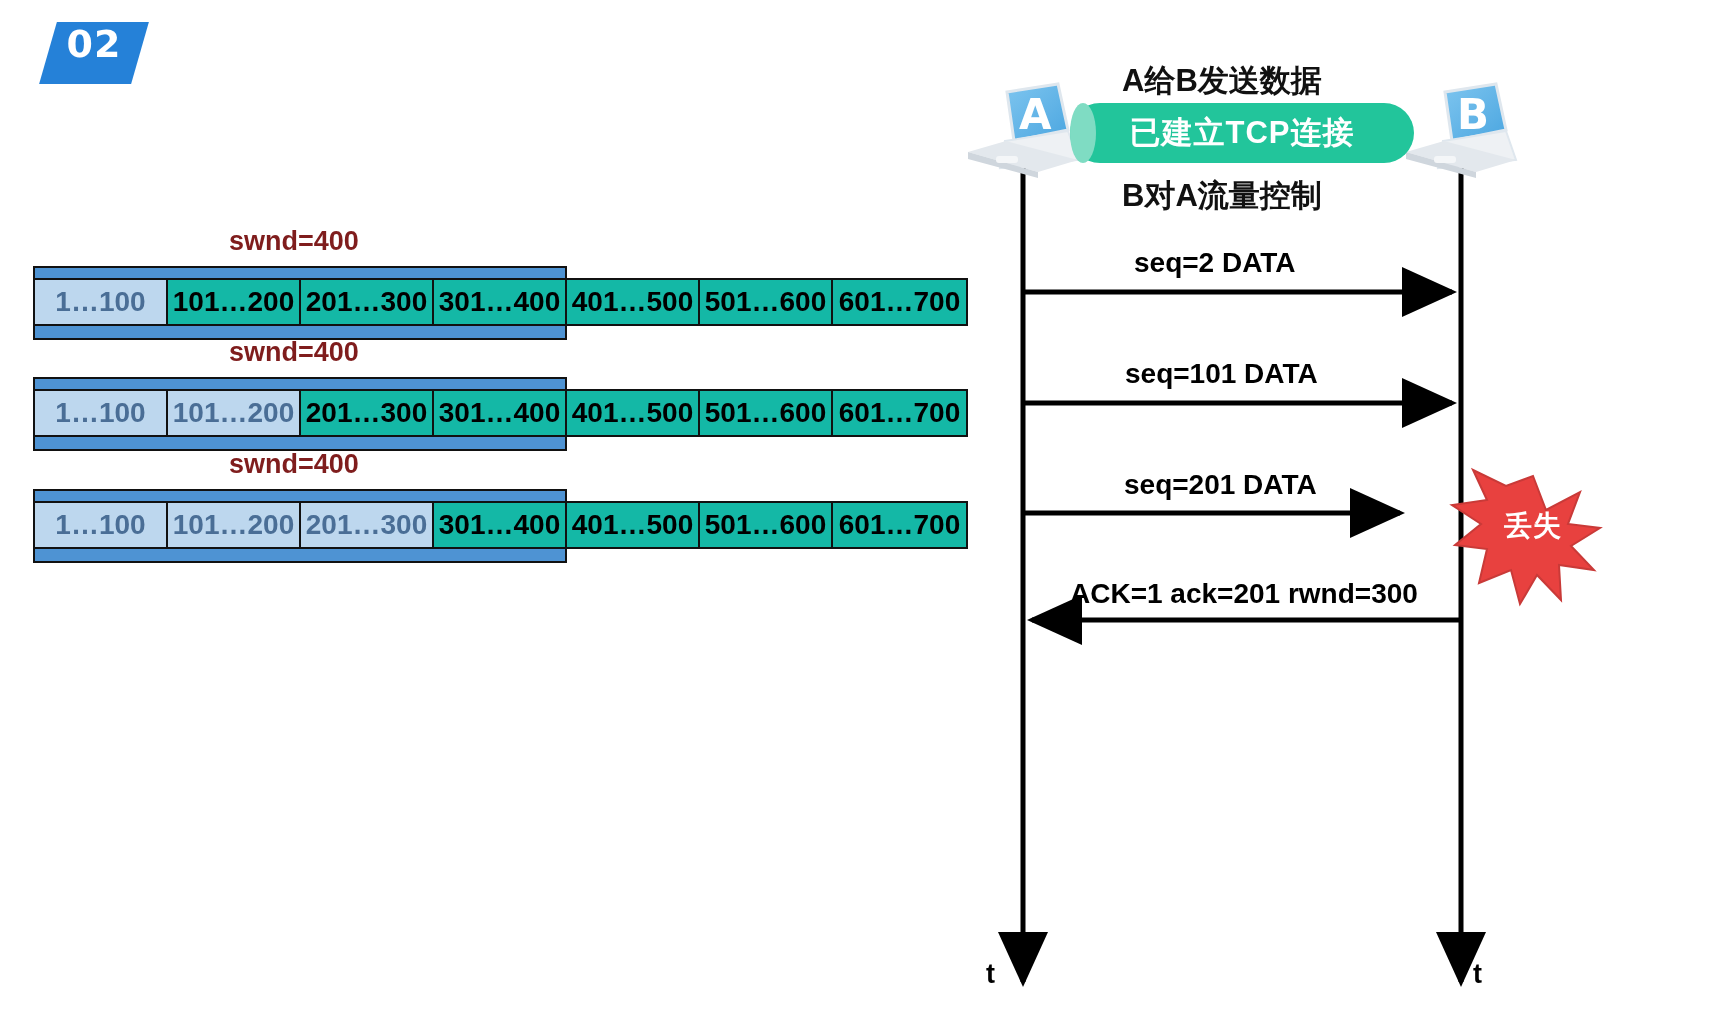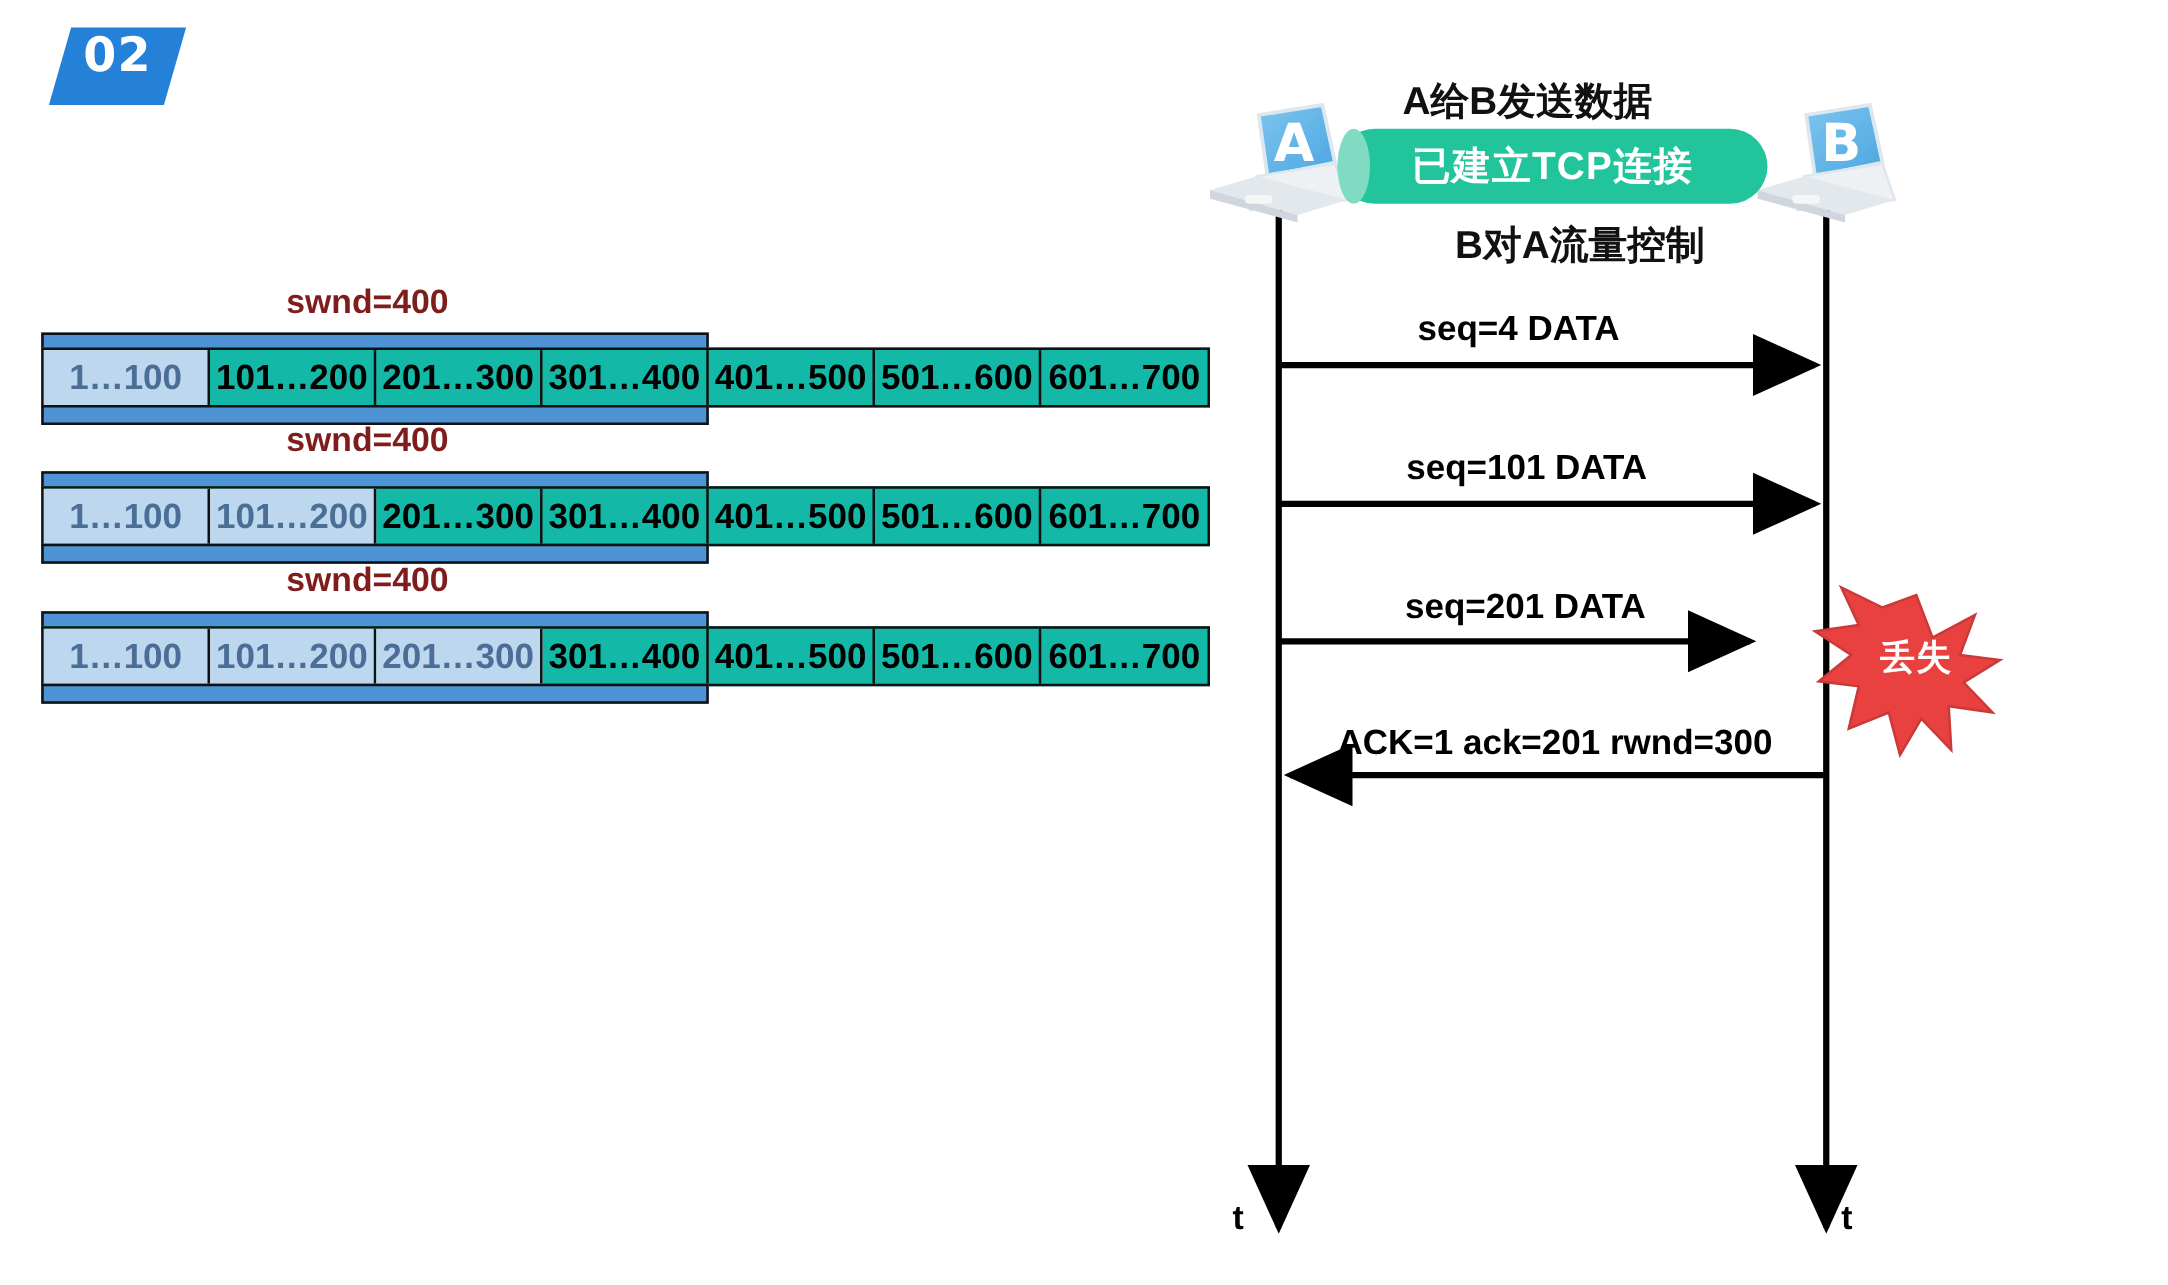--- a/index.html
+++ b/index.html
@@ -293,23 +293,23 @@
 </svg>
 
 <div class="laptop-letter" style="left:1019px; top:90px;">A</div>
 <div class="laptop-letter" style="left:1457px; top:90px;">B</div>
 
 <div id="pipe"></div>
 <div id="pipe-cap"></div>
 <div id="pipe-text">已建立TCP连接</div>
 
 <div class="pipe-caption" style="left:1122px; top:60px;">A给B发送数据</div>
-<div class="pipe-caption" style="left:1164px; top:175px;">B对A流量控制</div>
-
-<div class="msg-label" style="left:1134px; top:247px;">seq=4    DATA</div>
+<div class="pipe-caption" style="left:1122px; top:175px;">B对A流量控制</div>
+
+<div class="msg-label" style="left:1134px; top:247px;">seq=2    DATA</div>
 <div class="msg-label" style="left:1125px; top:358px;">seq=101   DATA</div>
 <div class="msg-label" style="left:1124px; top:469px;">seq=201   DATA</div>
 <div class="msg-label" style="left:1052px; top:578px;margin-left:18px;">ACK=1  ack=201   rwnd=300</div>
 
 <div id="loss-text">丢失</div>
 
 <div class="t-label" style="left:986px; top:959px;">t</div>
 <div class="t-label" style="left:1473px; top:959px;">t</div>
 
 </body></html>

